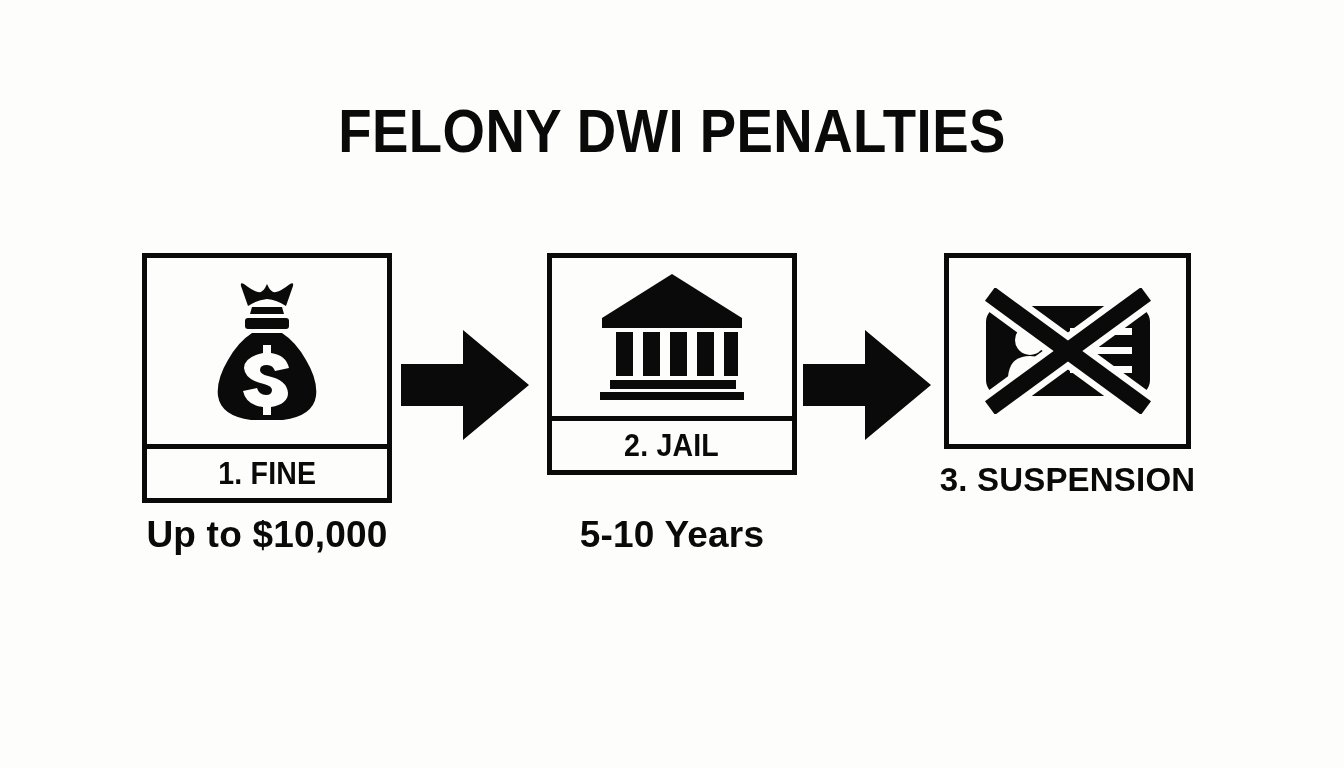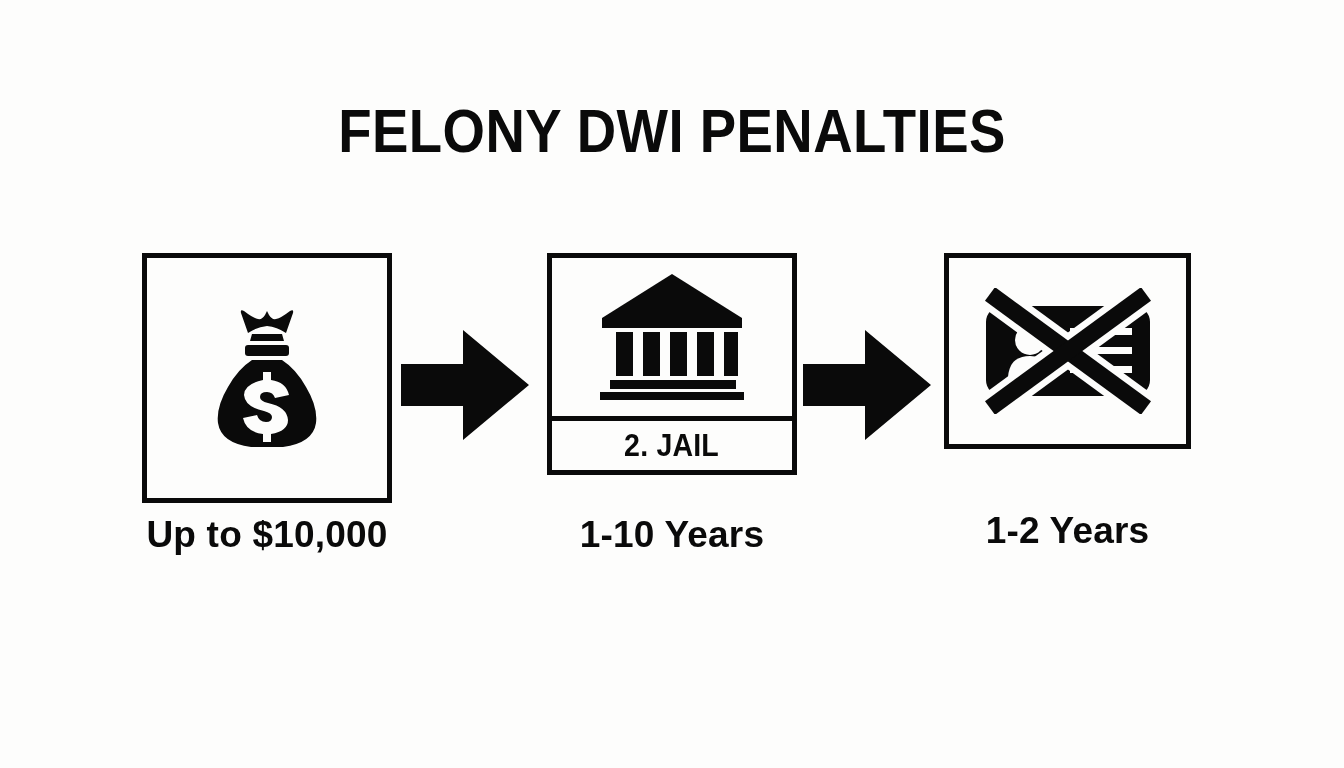--- a/index.html
+++ b/index.html
@@ -147,20 +147,23 @@
                    Q88 62 74 53 Z
                    M63 65 L63 73
                    Q78 75 81 88 L67 91
                    Q65 85 59 85 Q52 85 52 90 Q52 94 60 96
                    Q79 100 80 113 Q80 124 63 127 L63 135 L55 135 L55 127
                    Q38 125 35 111 L49 108
                    Q51 115 58 115 Q64 115 64 110 Q64 106 56 104
                    Q37 100 36 88 Q36 77 55 73 L55 65 Z" fill="#0a0a0a" fill-rule="evenodd"></path>
         </svg>
       </div>
+      <div class="label-band">
+        <span class="band-text">1. FINE</span>
+      </div>
     </div>
     <div class="outside-label caption" style="top:262px;">
       <span class="caption-line">Up to $10,000</span>
     </div>
   </div>
 
   <div class="arrow" style="left:401px; top:330px;">
     <svg class="icon-svg" width="128" height="110" viewBox="0 0 128 110">
       <path d="M0 34 L62 34 L62 0 L128 55 L62 110 L62 76 L0 76 Z" fill="#0a0a0a"></path>
     </svg>
@@ -184,21 +187,21 @@
 
           <rect x="10" y="106" width="126" height="9" fill="#0a0a0a"></rect>
           <rect x="0" y="118" width="144" height="8" fill="#0a0a0a"></rect>
         </svg>
       </div>
       <div class="label-band">
         <span class="band-text">2. JAIL</span>
       </div>
     </div>
     <div class="outside-label caption" style="top:262px;">
-      <span class="caption-line">1-10 Years</span>
+      <span class="caption-line">5-10 Years</span>
     </div>
   </div>
 
   <div class="arrow" style="left:803px; top:330px;">
     <svg class="icon-svg" width="128" height="110" viewBox="0 0 128 110">
       <path d="M0 34 L62 34 L62 0 L128 55 L62 110 L62 76 L0 76 Z" fill="#0a0a0a"></path>
     </svg>
   </div>
 
   <div class="step" style="left:944px; top:253px; width:247px; height:196px;">
@@ -221,18 +224,20 @@
             <line x1="178" y1="6" x2="22" y2="120"></line>
           </g>
 
           <g stroke="#0a0a0a" stroke-width="17" stroke-linecap="butt">
             <line x1="22" y1="6" x2="178" y2="120"></line>
             <line x1="178" y1="6" x2="22" y2="120"></line>
           </g>
         </svg>
       </div>
     </div>
+    <div class="outside-label heading-out" style="top:208px;">
+      <span>3. SUSPENSION</span>
+    </div>
     <div class="outside-label caption" style="top:258px;">
-      <span class="caption-line">1-2 Years</span>
     </div>
   </div>
 
 </div>
 
 </body></html>

